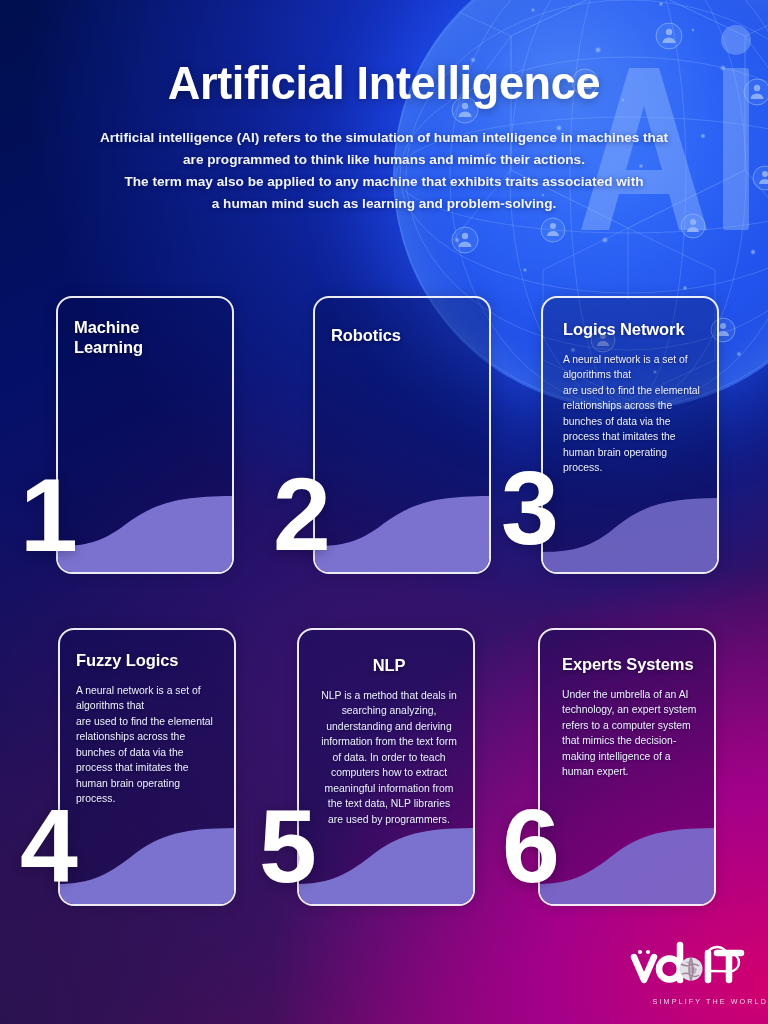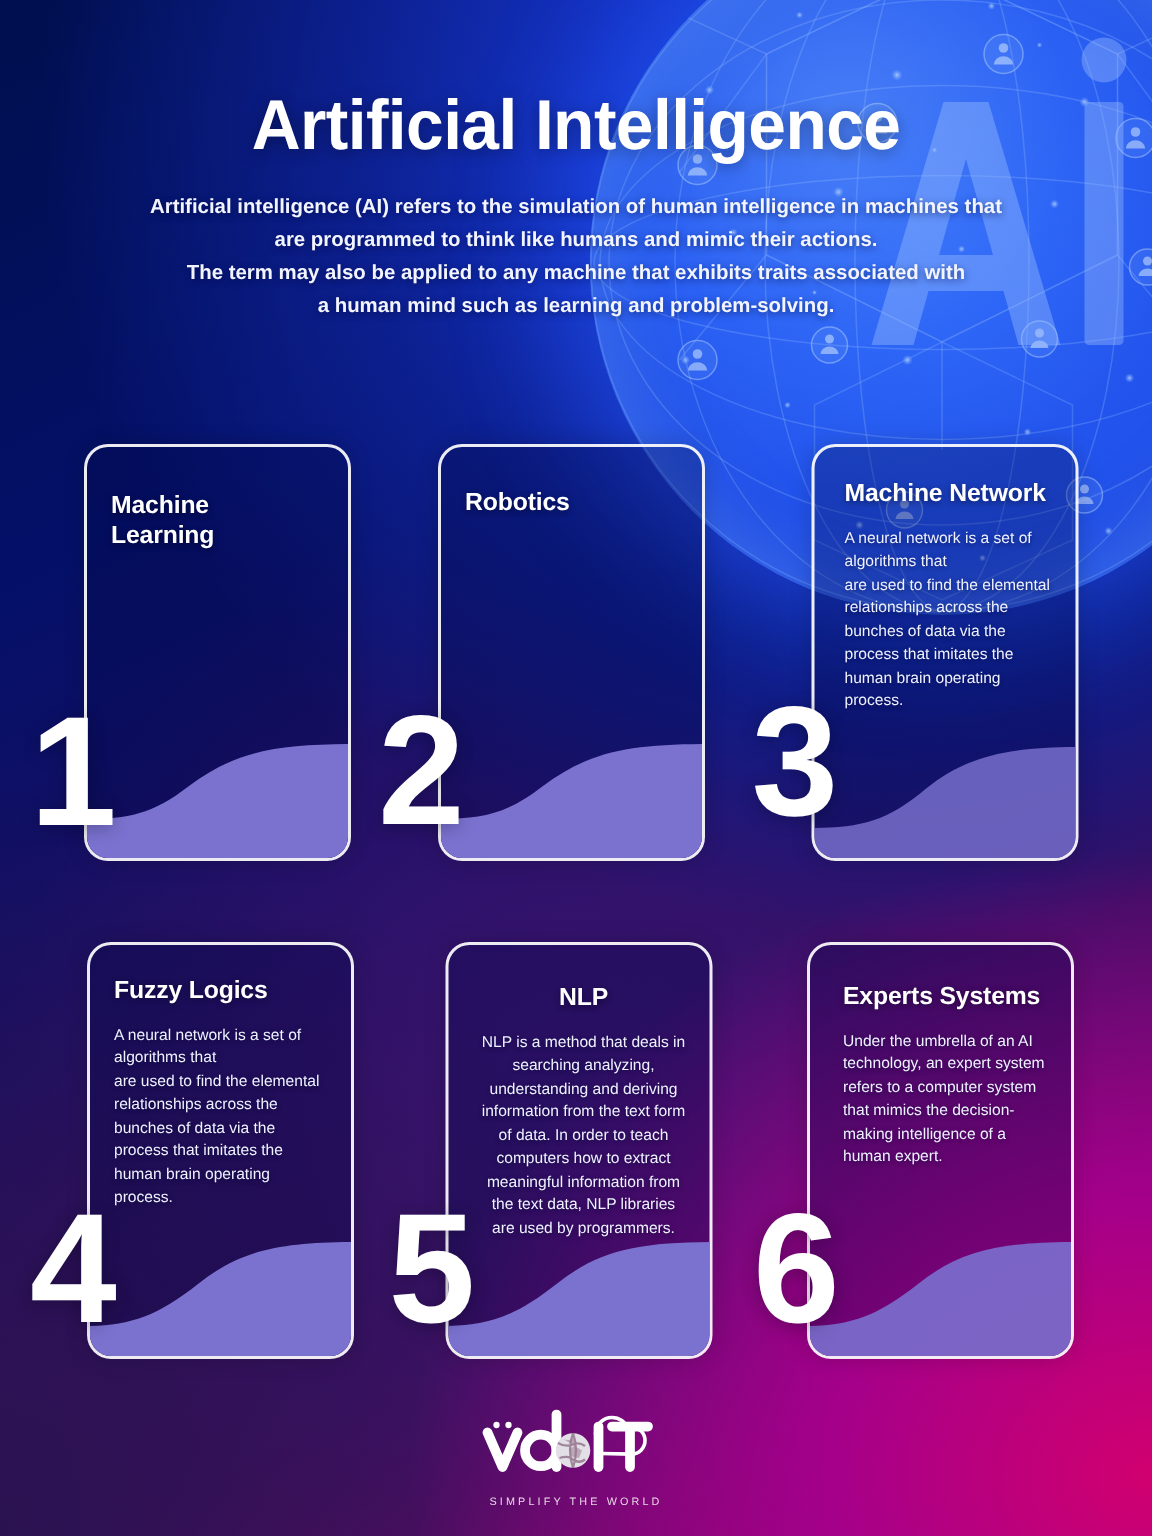--- a/index.html
+++ b/index.html
@@ -74,41 +74,41 @@
     position:absolute;
     left:0; top:296px;
     width:768px;
     z-index:5;
   }
   .row { position:relative; height:282px; }
   .row.r2 { margin-top:50px; }
 
   .cell { position:absolute; top:0; width:178px; height:278px; }
   .cell.c1 { left:56px; }
-  .cell.c2 { left:292px; }
+  .cell.c2 { left:313px; }
   .cell.c3 { left:541px; }
 
   .row.r2 .cell.c1 { left:58px; }
   .row.r2 .cell.c2 { left:297px;text-align:center; }
   .row.r2 .cell.c3 { left:538px; }
 
   .card {
     position:absolute; inset:0;
     border:2.5px solid rgba(255,255,255,.92);
     border-radius:16px;
     background:rgba(3,7,70,.30);
     overflow:hidden;
     box-shadow:0 0 14px rgba(0,0,0,.18);
   }
   .card .wave {
     position:absolute;
     left:-4px; right:-4px; bottom:-2px;
     height:92px;
   }
-  .card-body { position:absolute; inset:0; padding:30px 14px 0 16px; z-index:2; }
+  .card-body { position:absolute; inset:0; padding:20px 14px 0 16px; z-index:2; }
   .card-h {
     color:#ffffff;
     font-weight:700;
     font-size:16.5px;
     line-height:1.2;
     letter-spacing:-.1px;
     margin-bottom:12px;
     text-shadow:0 1px 4px rgba(0,0,10,.45);
   }
   .card-p {
@@ -140,21 +140,21 @@
   .cell.c3 .bignum { left:-40px; bottom:14px; }
   .row.r2 .cell.c1 .bignum { left:-38px; bottom:8px; }
   .row.r2 .cell.c2 .bignum { left:-38px; bottom:8px; }
   .row.r2 .cell.c3 .bignum { left:-36px; bottom:8px; }
 
   
   .footer {
     position:absolute;
     left:0; bottom:16px; width:768px;
     z-index:6;
-    text-align:center;
+    text-align:right;
   }
   .logo-wrap { display:inline-block; position:relative; }
   .logo-tag {
     color:#e9d7e6;
     font-size:7.2px;
     letter-spacing:2.1px;
     margin-top:4px;
   }
 </style>
 </head>
@@ -331,21 +331,21 @@
         </div>
         <div class="bignum">2</div>
       </div>
 
       <div class="cell c3">
         <div class="card">
           <svg class="wave" viewBox="0 0 186 92" preserveAspectRatio="none">
             <path d="M0 92 L0 70 C34 70 52 66 78 44 C108 20 136 16 186 16 L186 92 Z" fill="#7b72d0" fill-opacity=".82"></path>
           </svg>
           <div class="card-body">
-            <div class="card-h">Machine Network</div>
+            <div class="card-h">Logics Network</div>
             <div class="card-p">A neural network is a set of algorithms that<br>are used to find the elemental<br>relationships across the bunches of data via the process that imitates the human brain operating process.</div>
           </div>
         </div>
         <div class="bignum">3</div>
       </div>
 
     </div>
 
     <div class="row r2">
 

